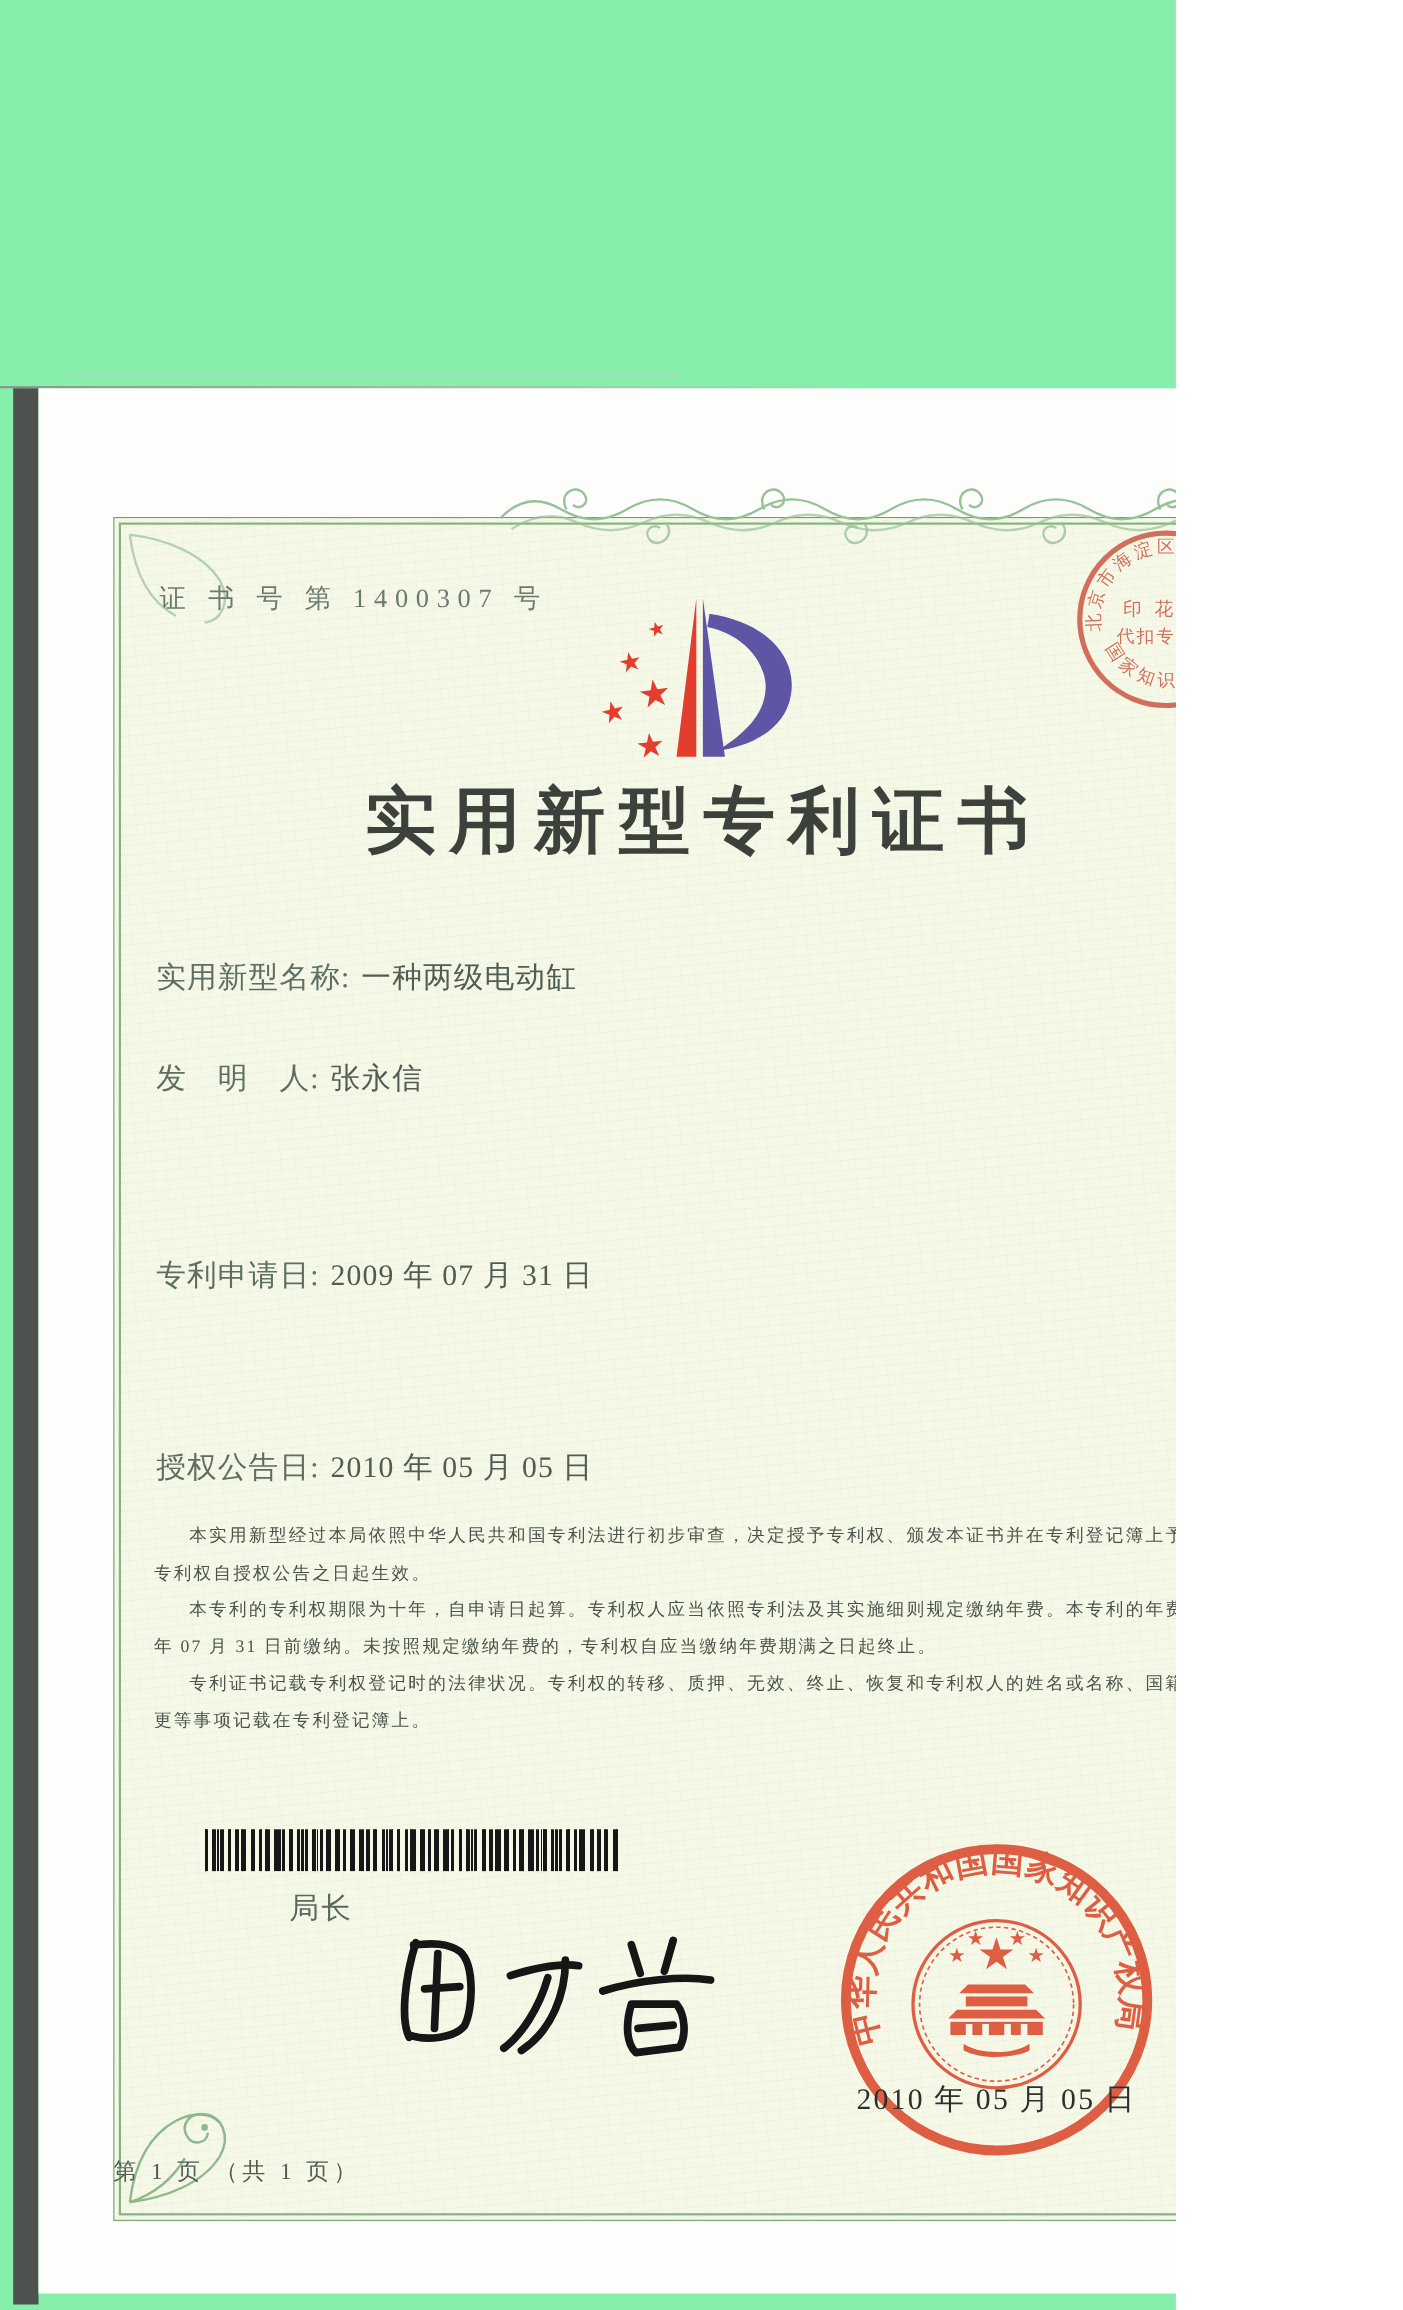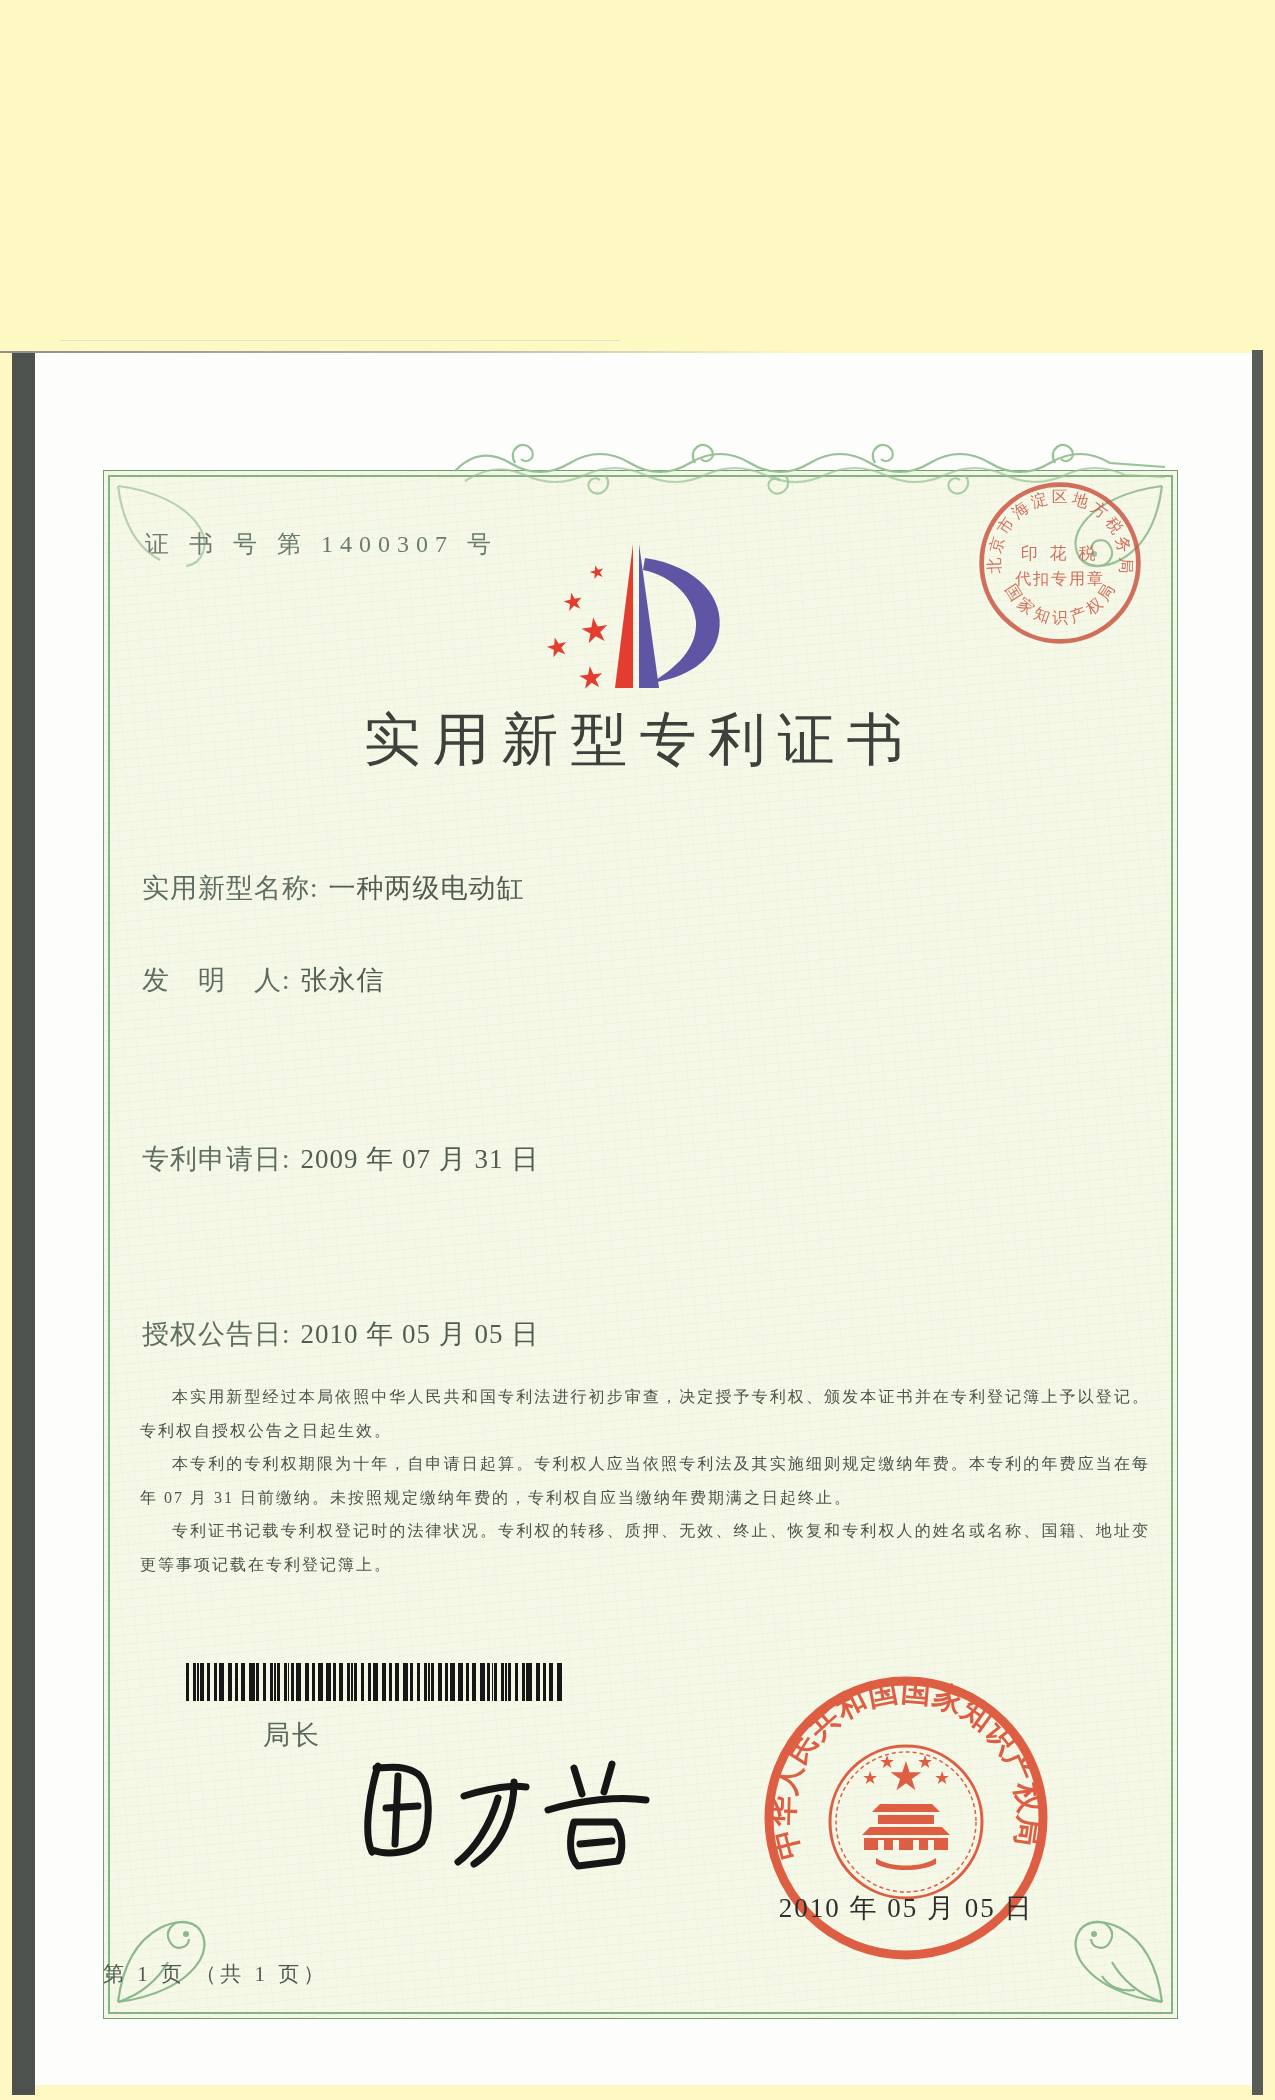--- a/index.html
+++ b/index.html
@@ -1,17 +1,17 @@
 <!DOCTYPE html>
 <html><head>
 <meta charset="utf-8">
 <style>
   html,body{margin:0;padding:0;background:#ffffff;}
   .canvas{
-    position:relative;width:1275px;height:2100px;background:#fef9c3;overflow:hidden;
+    position:relative;width:1069px;height:2100px;background:#86efac;overflow:hidden;
     font-family:"Liberation Serif","DejaVu Serif",serif;
   }
   
   .scan-top-line{position:absolute;left:0;top:351px;width:805px;height:2px;
     background:linear-gradient(to right,#8f8f8f,#b5b5b5 55%,rgba(255,255,255,0));}
   .scan-top-line2{position:absolute;left:60px;top:340px;width:560px;height:1px;background:#c9c9c9;opacity:.5;}
   .scan-strip-left{position:absolute;left:12px;top:353px;width:23px;height:1742px;background:#4d524e;}
   .scan-strip-right{position:absolute;left:1252px;top:350px;width:11px;height:1745px;background:#585d58;}
   .paper{position:absolute;left:35px;top:353px;width:1217px;height:1732px;background:#fdfdfb;}
   
@@ -20,21 +20,21 @@
     background-color:#f6f8e7;
     background-image:
       repeating-linear-gradient(175deg, rgba(150,190,140,.08) 0 1px, rgba(0,0,0,0) 1px 9px),
       repeating-linear-gradient(85deg, rgba(150,190,140,.06) 0 1px, rgba(0,0,0,0) 1px 13px);
   }
   .frame::before{content:"";position:absolute;inset:4px;border:2px solid #86b286;pointer-events:none;}
   .ornament{position:absolute;pointer-events:none;}
   
   .cert-no{position:absolute;left:145px;top:528px;font-size:24px;letter-spacing:7px;color:#6b7a6e;}
   .title{position:absolute;left:103px;width:1073px;top:702px;text-align:center;
-    font-size:57px;letter-spacing:12px;color:#3c413c;font-weight:400;}
+    font-size:65px;letter-spacing:12px;color:#3c413c;font-weight:700;}
   .field{position:absolute;left:142px;font-size:27px;color:#5f6e62;letter-spacing:1px;white-space:nowrap;}
   .field .val{color:#515c53;margin-left:10px;}
   .f0{top:870px}.f1{top:962px}.f2{top:1050px}.f3{top:1141px}.f4{top:1228px}.f5{top:1316px}
   .body-text{position:absolute;left:140px;top:1380px;width:1010px;
     font-size:16px;letter-spacing:2px;line-height:33.5px;color:#4a544c;text-align:justify;}
   .body-text p{margin:0;text-indent:2em;}
   .barcode{position:absolute;left:186px;top:1663px;width:376px;height:38px;
     background-image:
       repeating-linear-gradient(90deg,#161616 0 3px,rgba(0,0,0,0) 3px 7px),
       repeating-linear-gradient(90deg,#161616 0 2px,rgba(0,0,0,0) 2px 11px),

